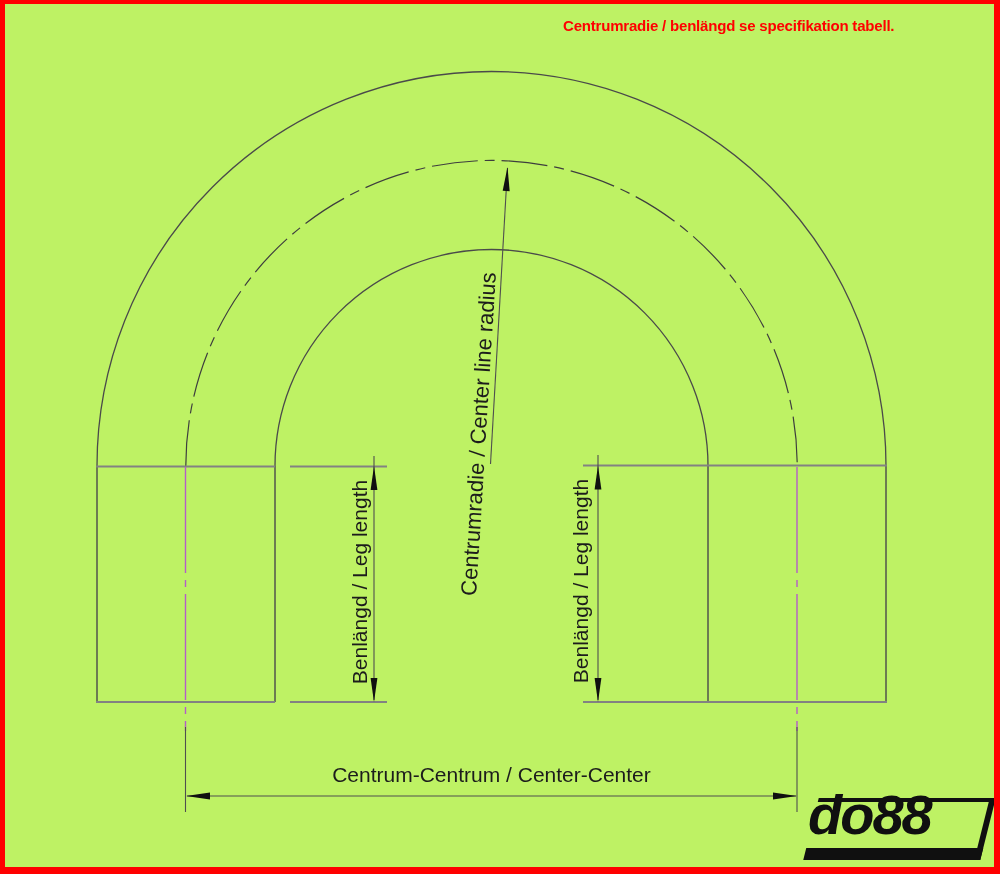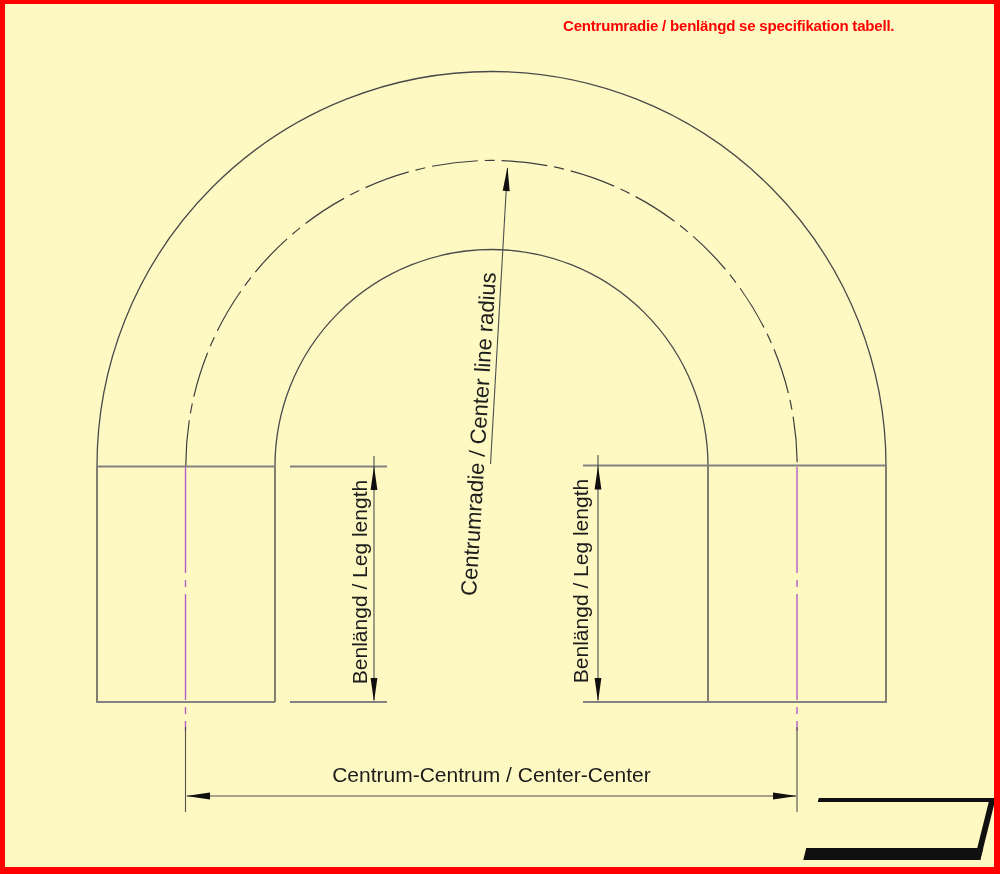--- a/index.html
+++ b/index.html
@@ -3,21 +3,21 @@
 <meta charset="utf-8">
 <style>
   html, body { margin: 0; padding: 0; }
   body {
     width: 1000px; height: 874px;
     background: #ffffff;
     font-family: "Liberation Sans", "DejaVu Sans", sans-serif;
     position: relative;
     overflow: hidden;
   }
-  .canvas { position: absolute; inset: 0; background: #fef9c3; }
+  .canvas { position: absolute; inset: 0; background: #bef264; }
 
   
   .border-frame {
     position: absolute; inset: 0;
     border-style: solid;
     border-color: #ff0000;
     border-width: 4px 6px 7px 5px;
     pointer-events: none;
     z-index: 50;
   }
@@ -127,16 +127,17 @@
     <div>Centrumradie / benlängd se specifikation tabell.</div>
   </div>
 
   <div class="lbl lbl-center-radius">Centrumradie / Center line radius</div>
   <div class="lbl lbl-leg-left">Benlängd / Leg length</div>
   <div class="lbl lbl-leg-right">Benlängd / Leg length</div>
   <div class="lbl lbl-center-center">Centrum-Centrum / Center-Center</div>
 
   <div class="logo">
     <div class="logo-frame"></div>
+    <div class="logo-text">do88</div>
   </div>
 
   <div class="border-frame"></div>
 </div>
 
 </body></html>

